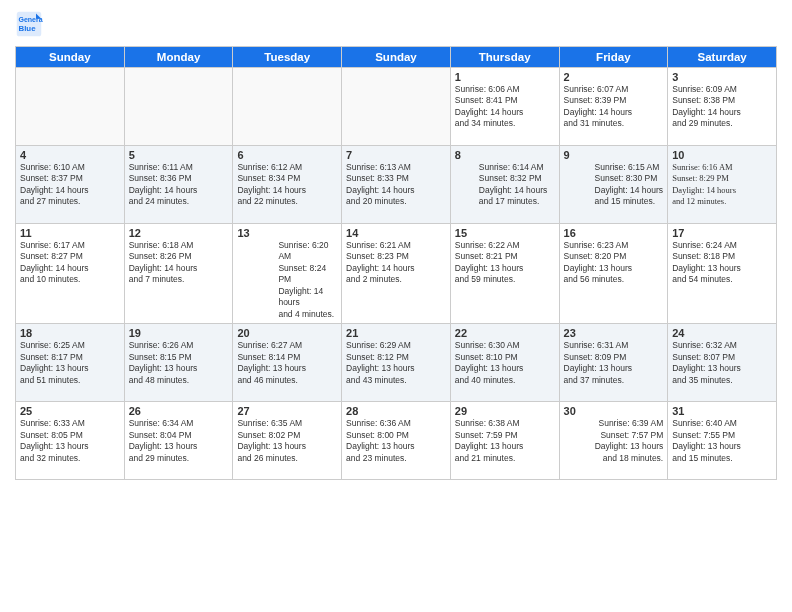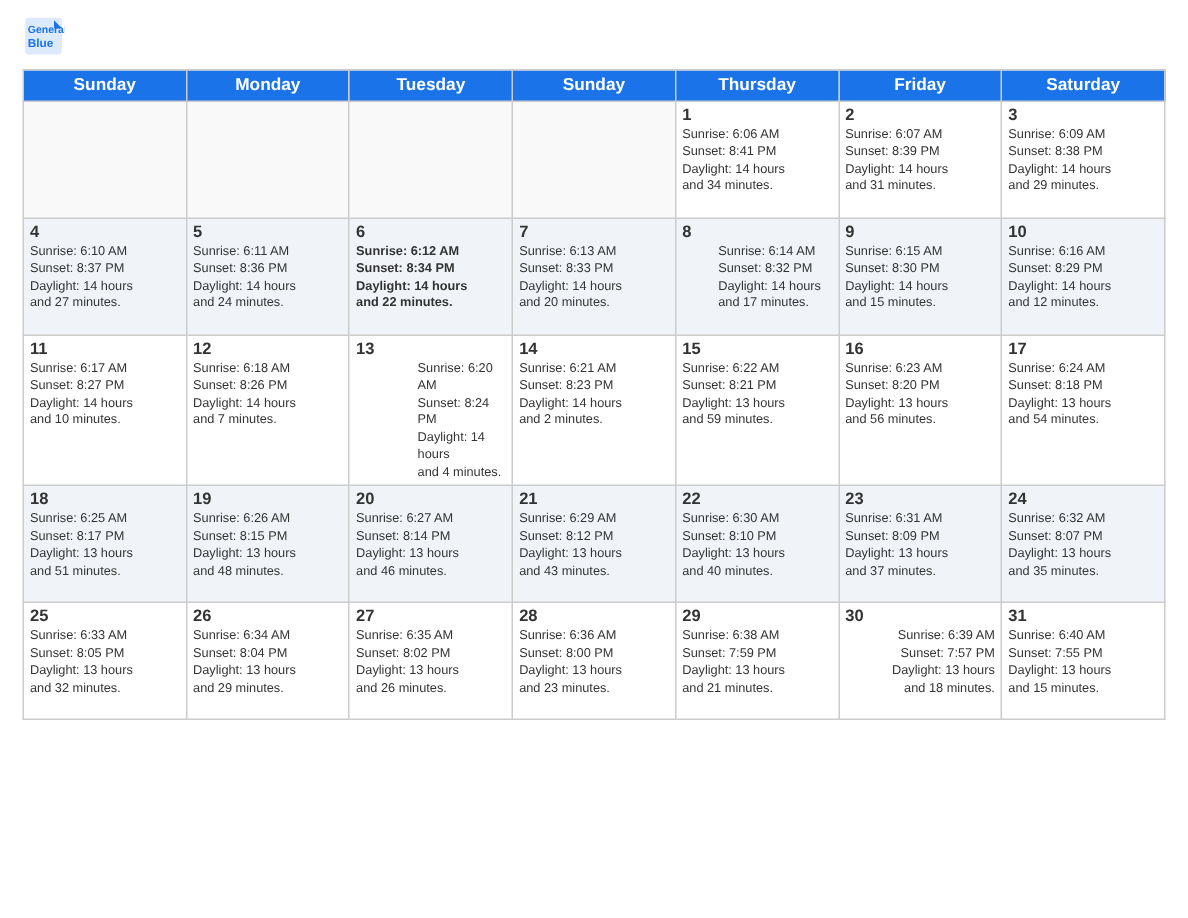--- a/index.html
+++ b/index.html
@@ -163,49 +163,49 @@
           </td>
           <td class="alt-row">
             <span class="day-number">5</span>
             <div class="day-info" style="white-space: pre-line;">Sunrise: 6:11 AM
 Sunset: 8:36 PM
 Daylight: 14 hours
 and 24 minutes.</div>
           </td>
           <td class="alt-row">
             <span class="day-number">6</span>
-            <div class="day-info" style="white-space: pre-line; font-weight: bold;">Sunrise: 6:12 AM
+            <div class="day-info" style="white-space: pre-line;">Sunrise: 6:12 AM
 Sunset: 8:34 PM
 Daylight: 14 hours
 and 22 minutes.</div>
           </td>
           <td class="alt-row">
             <span class="day-number">7</span>
             <div class="day-info" style="white-space: pre-line;">Sunrise: 6:13 AM
 Sunset: 8:33 PM
 Daylight: 14 hours
 and 20 minutes.</div>
           </td>
           <td class="alt-row">
             <span class="day-number">8</span>
             <div class="day-info" style="white-space: pre-line; margin-left: 24px;">Sunrise: 6:14 AM
 Sunset: 8:32 PM
 Daylight: 14 hours
 and 17 minutes.</div>
           </td>
           <td class="alt-row">
             <span class="day-number">9</span>
-            <div class="day-info" style="white-space: pre-line;">Sunrise: 6:15 AM
+            <div class="day-info" style="white-space: pre-line; margin-left: 31px;">Sunrise: 6:15 AM
 Sunset: 8:30 PM
 Daylight: 14 hours
 and 15 minutes.</div>
           </td>
           <td class="alt-row">
             <span class="day-number">10</span>
-            <div class="day-info" style="white-space: pre-line;">Sunrise: 6:16 AM
+            <div class="day-info" style="white-space: pre-line; font-family: Liberation Serif, serif;">Sunrise: 6:16 AM
 Sunset: 8:29 PM
 Daylight: 14 hours
 and 12 minutes.</div>
           </td>
         </tr>
         <tr>
           <td>
             <span class="day-number">11</span>
             <div class="day-info" style="white-space: pre-line;">Sunrise: 6:17 AM
 Sunset: 8:27 PM

